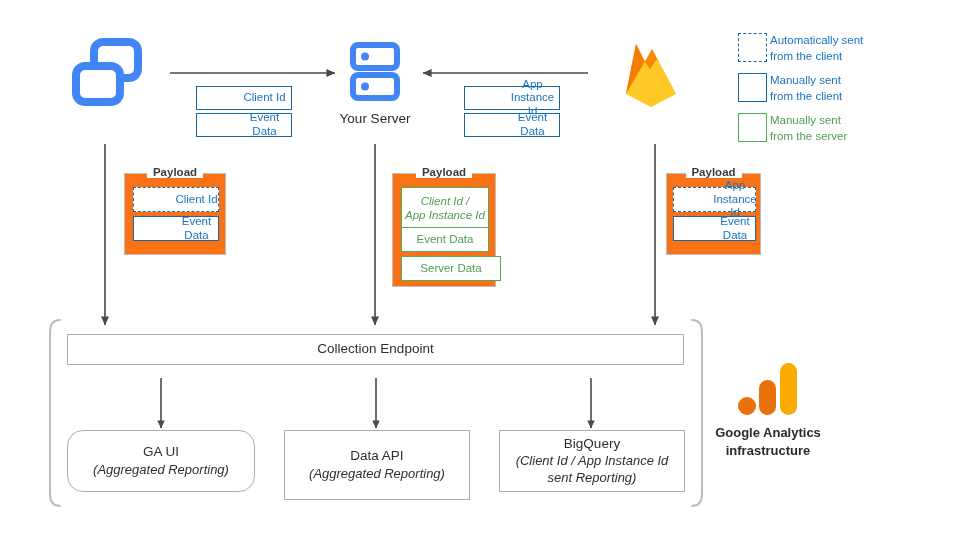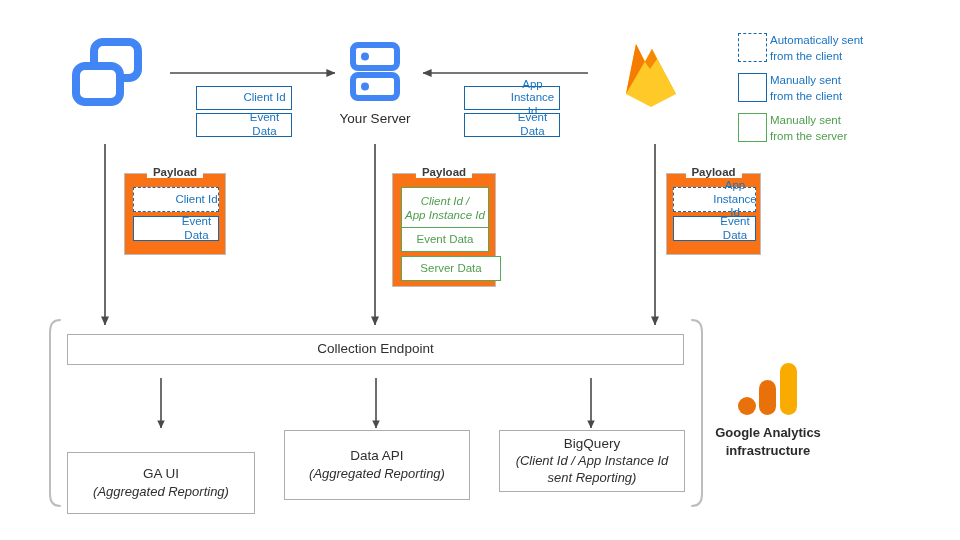--- a/index.html
+++ b/index.html
@@ -151,21 +151,21 @@
   <div class="abs payload" style="left:666px;top:173px;width:95px;height:82px;">
     <div class="payload-title">Payload</div>
     <div class="tag blue dashed" style="position:absolute;left:6px;top:13px;width:83px;height:25px;">App Instance Id</div>
     <div class="tag blue" style="position:absolute;left:6px;top:42px;width:83px;height:25px;">Event Data</div>
   </div>
 
   <div class="abs gbox" style="left:67px;top:334px;width:617px;height:31px;">
     <div class="t1">Collection Endpoint</div>
   </div>
 
-  <div class="abs gbox" style="left:67px;top:452px;width:188px;height:62px;">
+  <div class="abs gbox" style="left:67px;top:430px;width:188px;height:62px;border-radius:16px;">
     <div class="t1">GA UI</div>
     <div class="t2">(Aggregated Reporting)</div>
   </div>
 
   <div class="abs gbox" style="left:284px;top:430px;width:186px;height:70px;">
     <div class="t1">Data API</div>
     <div class="t2">(Aggregated Reporting)</div>
   </div>
 
   <div class="abs gbox" style="left:499px;top:430px;width:186px;height:62px;">

